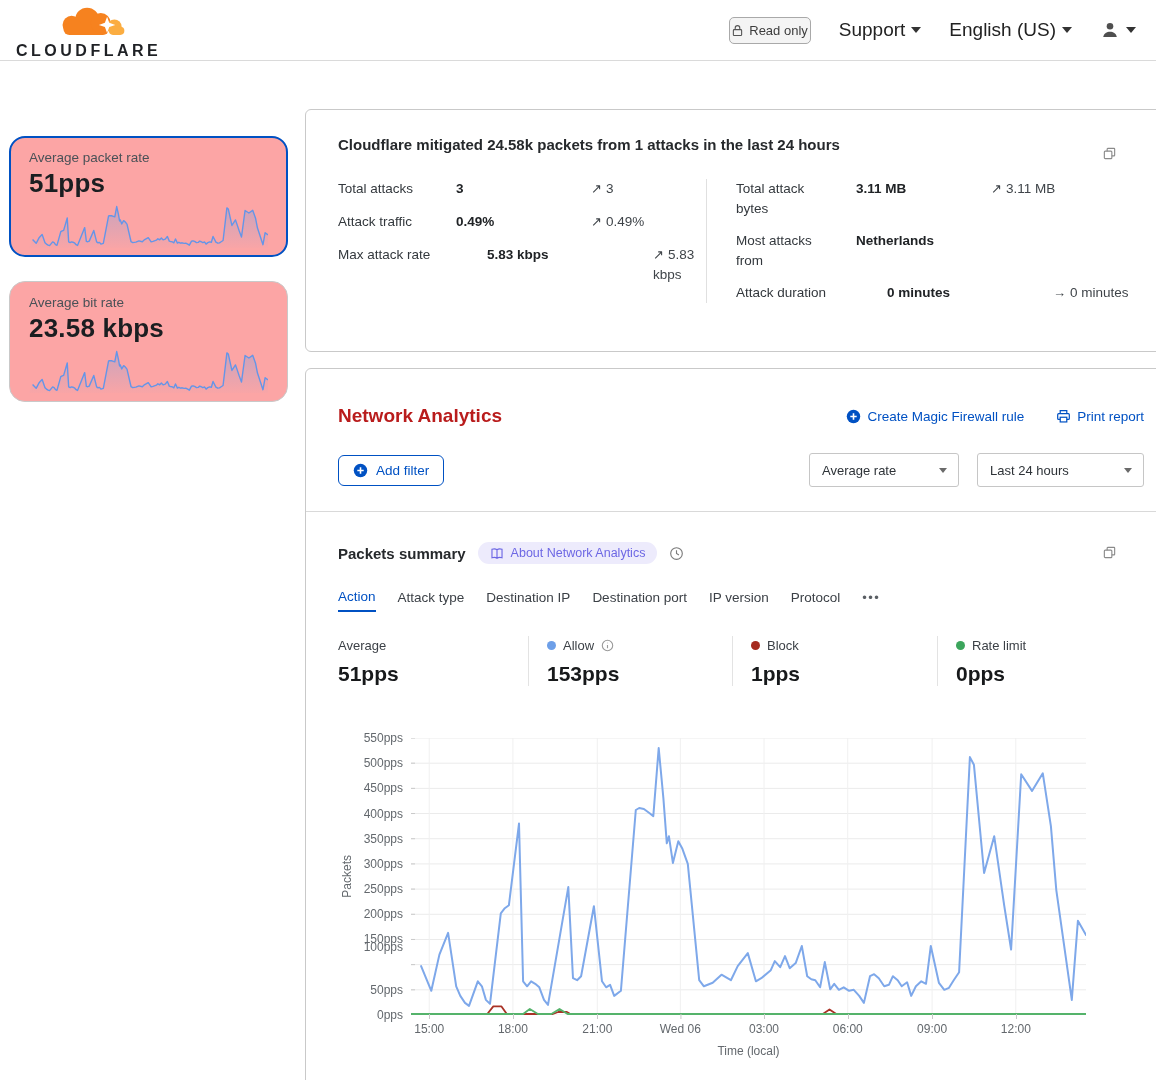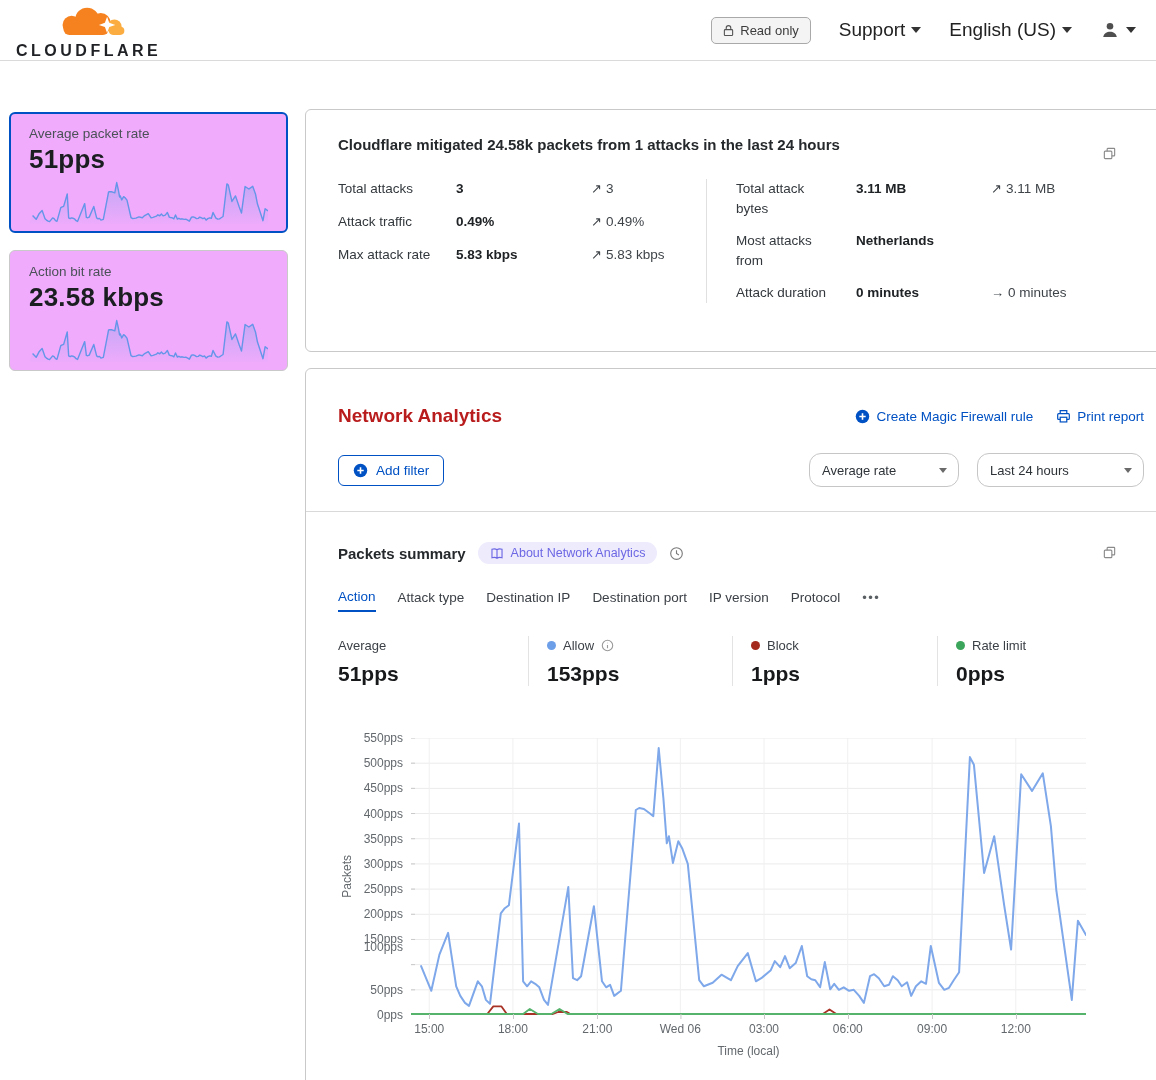--- a/index.html
+++ b/index.html
@@ -7,70 +7,70 @@
     font-family:"Liberation Sans", sans-serif; color:#2b2f33; }
 
   
   .topbar { height:61px; border-bottom:1px solid #dadada; display:flex;
     align-items:center; justify-content:space-between; padding:0 20px 0 16px; }
   .logo { display:flex; flex-direction:column; align-items:flex-start; margin-top:4px;}
   .logo svg { margin-left:36px; display:block; }
   .logo-text { font-size:16px; font-weight:bold; letter-spacing:3.5px; color:#1f2125; margin-top:-2px;text-align:center;}
   .top-right { display:flex; align-items:center; gap:28px; }
   .readonly-badge { display:flex; align-items:center; gap:6px; background:#f4f4f4;
-    border:1px solid #a9a9a9; border-radius:5px; padding:5px 11px; font-size:13px; color:#3c3c3c; cursor:default;}
+    border:1px solid #a9a9a9; border-radius:5px; padding:5px 2px; font-size:13px; color:#3c3c3c; cursor:default;}
   .menu-item { display:flex; align-items:center; gap:6px; font-size:19px; color:#222; }
   .caret { width:0; height:0; border-left:5px solid transparent; border-right:5px solid transparent;
     border-top:6px solid #333; display:inline-block; }
 
   
   .content { display:flex; align-items:flex-start; }
   .side-col { width:279px; margin:51px 0 0 9px; flex:none; }
   .main-col { margin:48px 0 0 17px; flex:none; width:870px; }
 
   
-  .metric-card { background:#f0abfc; border:1px solid #c9c9c9; border-radius:6px;
-    padding:13px 19px 8px; margin-bottom:17px; height:121px; cursor:pointer; }
+  .metric-card { background:#fca5a5; border:1px solid #c9c9c9; border-radius:16px;
+    padding:13px 19px 8px; margin-bottom:17px; height:121px; cursor:pointer;margin-top:24px; }
   .metric-card.selected { border:2px solid #0051c3; padding:12px 18px 7px; }
   .metric-title { font-size:13.5px; color:#4a5157; }
   .metric-value { font-size:26px; font-weight:600; color:#1b1e21; margin-top:3px; letter-spacing:.2px;}
   .spark { width:100%; height:46px; margin-top:4px; display:block; }
 
   
   .card { background:#fff; border:1px solid #c9c9c9; border-radius:6px; width:870px; }
 
   
   .attack-card { padding:26px 32px 24px; position:relative; margin-bottom:16px; min-height:243px;}
   .attack-title { font-size:15px; font-weight:bold; color:#26292c; }
   .corner-icon { position:absolute; top:36px; left:796px; cursor:pointer; }
   .attack-grid { display:flex; margin-top:26px; }
   .attack-col-left { width:368px; flex:none; }
   .attack-divider { width:1px; background:#e0e0e0; align-self:stretch; flex:none;}
   .attack-col-right { flex:1; padding-left:29px; }
   .stat-row { display:flex; margin-bottom:13px; font-size:13.5px; line-height:1.45;}
-  .stat-row:last-child { margin-bottom:0; }
+  .stat-row:last-child { margin-bottom:0;gap:31px; }
   .attack-col-left .stat-label { width:118px; flex:none; color:#33383d;}
   .attack-col-left .stat-value { width:135px; flex:none; font-weight:bold; color:#202326;}
   .attack-col-right .stat-label { width:104px; flex:none; color:#33383d; margin-right:16px;}
   .attack-col-right .stat-value { width:135px; flex:none; font-weight:bold; color:#202326;}
   .stat-trend { color:#3f4449; }
   .stat-trend .arrow { margin-right:4px; font-size:13px; }
 
   
   .na-card { padding:0; }
   .na-head { padding:36px 32px 24px; }
   .na-title-row { display:flex; align-items:center; justify-content:space-between; width:806px;}
   .na-title { font-size:19px; font-weight:600; color:#b91c1c; }
-  .na-links { display:flex; align-items:center; gap:23px; }
+  .na-links { display:flex; align-items:center; gap:32px; }
   .na-link { display:flex; align-items:center; gap:6px; color:#0051c3; font-size:13.5px; cursor:pointer;}
   .na-controls { display:flex; align-items:center; justify-content:space-between; margin-top:26px; width:806px;}
   .btn-outline-blue { display:flex; align-items:center; gap:8px; border:1px solid #0051c3;
     border-radius:6px; padding:7px 14px; color:#0051c3; font-size:13.5px; background:#fff; cursor:pointer;}
   .selects { display:flex; gap:18px; }
-  .select { position:relative; border:1px solid #c6c6c6; border-radius:12px; height:34px;
+  .select { position:relative; border:1px solid #c6c6c6; border-radius:3px; height:34px;
     display:flex; align-items:center; padding:0 30px 0 12px; font-size:13px; color:#2e3338;
     background:#fff; cursor:pointer; }
   .select .caret { border-top-color:#6a6a6a; border-left-width:4.5px; border-right-width:4.5px;
     border-top-width:5.5px; position:absolute; right:11px; top:14px; }
   .select-rate { width:150px; }
   .select-time { width:167px; }
   .na-divider { border-top:1px solid #d9d9d9; }
 
   
   .ps-section { padding:30px 32px 40px; position:relative; }
@@ -171,21 +171,21 @@
             <linearGradient id="sparkgrad0" x1="0" y1="0" x2="0" y2="1">
               <stop offset="0%" stop-color="#6d9fe8" stop-opacity="0.35"></stop>
               <stop offset="100%" stop-color="#6d9fe8" stop-opacity="0.02"></stop>
             </linearGradient>
           </defs>
           <path d="M0,45 L1.50,36.59 L3.00,40.33 L4.20,34.84 L5.50,31.55 L6.70,39.65 L7.30,41.10 L8.00,42.17 L8.60,42.63 L9.90,38.88 L10.50,39.65 L11.10,41.71 L11.70,42.32 L13.30,28.57 L13.90,27.81 L14.50,27.35 L16.00,14.98 L16.60,38.88 L17.20,39.65 L17.80,38.88 L18.40,39.27 L19.00,39.80 L19.70,41.71 L20.30,42.47 L23.30,24.60 L24.00,38.43 L24.60,38.73 L25.20,38.12 L27.10,27.51 L28.30,38.88 L28.90,39.80 L29.50,39.42 L30.10,41.10 L31.10,40.33 L33.30,12.92 L33.80,12.61 L34.50,12.77 L35.30,13.38 L35.90,13.84 L36.70,3.53 L37.40,11.16 L37.90,17.96 L38.20,16.89 L38.80,20.94 L39.60,17.65 L40.20,18.80 L41.00,21.09 L42.70,38.73 L43.40,39.65 L44.70,39.11 L46.00,37.89 L47.40,38.73 L48.40,36.59 L49.90,34.61 L51.10,38.88 L51.90,38.43 L53.30,37.20 L53.90,35.83 L54.70,36.75 L55.40,35.07 L56.10,36.90 L57.00,36.13 L57.90,33.54 L58.70,38.12 L59.30,38.58 L59.90,38.73 L60.60,39.80 L61.30,35.98 L62.10,40.11 L62.70,39.27 L63.40,40.18 L64.10,39.80 L64.90,40.33 L65.60,40.18 L66.40,41.10 L67.10,42.17 L68.00,38.12 L68.60,37.81 L69.30,38.43 L70.10,39.65 L70.80,39.42 L71.40,38.12 L72.10,38.73 L72.70,39.65 L73.50,39.04 L74.10,41.10 L74.80,39.65 L75.60,38.88 L76.30,39.27 L77.00,33.54 L78.20,39.11 L79.00,40.18 L79.70,39.88 L80.40,38.73 L81.20,37.51 L82.80,4.90 L83.40,6.05 L84.90,22.47 L86.40,16.89 L87.90,27.51 L88.90,34.07 L90.40,7.50 L92.00,10.02 L93.60,7.35 L94.80,15.36 L95.60,25.06 L97.90,41.71 L98.80,29.72 L100.00,31.86 L100,45 Z" fill="url(#sparkgrad0)" stroke="none"></path>
           <polyline points="1.50,36.59 3.00,40.33 4.20,34.84 5.50,31.55 6.70,39.65 7.30,41.10 8.00,42.17 8.60,42.63 9.90,38.88 10.50,39.65 11.10,41.71 11.70,42.32 13.30,28.57 13.90,27.81 14.50,27.35 16.00,14.98 16.60,38.88 17.20,39.65 17.80,38.88 18.40,39.27 19.00,39.80 19.70,41.71 20.30,42.47 23.30,24.60 24.00,38.43 24.60,38.73 25.20,38.12 27.10,27.51 28.30,38.88 28.90,39.80 29.50,39.42 30.10,41.10 31.10,40.33 33.30,12.92 33.80,12.61 34.50,12.77 35.30,13.38 35.90,13.84 36.70,3.53 37.40,11.16 37.90,17.96 38.20,16.89 38.80,20.94 39.60,17.65 40.20,18.80 41.00,21.09 42.70,38.73 43.40,39.65 44.70,39.11 46.00,37.89 47.40,38.73 48.40,36.59 49.90,34.61 51.10,38.88 51.90,38.43 53.30,37.20 53.90,35.83 54.70,36.75 55.40,35.07 56.10,36.90 57.00,36.13 57.90,33.54 58.70,38.12 59.30,38.58 59.90,38.73 60.60,39.80 61.30,35.98 62.10,40.11 62.70,39.27 63.40,40.18 64.10,39.80 64.90,40.33 65.60,40.18 66.40,41.10 67.10,42.17 68.00,38.12 68.60,37.81 69.30,38.43 70.10,39.65 70.80,39.42 71.40,38.12 72.10,38.73 72.70,39.65 73.50,39.04 74.10,41.10 74.80,39.65 75.60,38.88 76.30,39.27 77.00,33.54 78.20,39.11 79.00,40.18 79.70,39.88 80.40,38.73 81.20,37.51 82.80,4.90 83.40,6.05 84.90,22.47 86.40,16.89 87.90,27.51 88.90,34.07 90.40,7.50 92.00,10.02 93.60,7.35 94.80,15.36 95.60,25.06 97.90,41.71 98.80,29.72 100.00,31.86" fill="none" stroke="#6495e8" stroke-width="1.4" stroke-linejoin="round" vector-effect="non-scaling-stroke"></polyline>
         </svg>
     </div>
     <div class="metric-card">
-      <div class="metric-title">Action bit rate</div>
+      <div class="metric-title">Average bit rate</div>
       <div class="metric-value">23.58 kbps</div>
       <svg class="spark" viewBox="0 0 100 46" preserveAspectRatio="none">
           <defs>
             <linearGradient id="sparkgrad1" x1="0" y1="0" x2="0" y2="1">
               <stop offset="0%" stop-color="#6d9fe8" stop-opacity="0.35"></stop>
               <stop offset="100%" stop-color="#6d9fe8" stop-opacity="0.02"></stop>
             </linearGradient>
           </defs>
           <path d="M0,45 L1.50,36.59 L3.00,40.33 L4.20,34.84 L5.50,31.55 L6.70,39.65 L7.30,41.10 L8.00,42.17 L8.60,42.63 L9.90,38.88 L10.50,39.65 L11.10,41.71 L11.70,42.32 L13.30,28.57 L13.90,27.81 L14.50,27.35 L16.00,14.98 L16.60,38.88 L17.20,39.65 L17.80,38.88 L18.40,39.27 L19.00,39.80 L19.70,41.71 L20.30,42.47 L23.30,24.60 L24.00,38.43 L24.60,38.73 L25.20,38.12 L27.10,27.51 L28.30,38.88 L28.90,39.80 L29.50,39.42 L30.10,41.10 L31.10,40.33 L33.30,12.92 L33.80,12.61 L34.50,12.77 L35.30,13.38 L35.90,13.84 L36.70,3.53 L37.40,11.16 L37.90,17.96 L38.20,16.89 L38.80,20.94 L39.60,17.65 L40.20,18.80 L41.00,21.09 L42.70,38.73 L43.40,39.65 L44.70,39.11 L46.00,37.89 L47.40,38.73 L48.40,36.59 L49.90,34.61 L51.10,38.88 L51.90,38.43 L53.30,37.20 L53.90,35.83 L54.70,36.75 L55.40,35.07 L56.10,36.90 L57.00,36.13 L57.90,33.54 L58.70,38.12 L59.30,38.58 L59.90,38.73 L60.60,39.80 L61.30,35.98 L62.10,40.11 L62.70,39.27 L63.40,40.18 L64.10,39.80 L64.90,40.33 L65.60,40.18 L66.40,41.10 L67.10,42.17 L68.00,38.12 L68.60,37.81 L69.30,38.43 L70.10,39.65 L70.80,39.42 L71.40,38.12 L72.10,38.73 L72.70,39.65 L73.50,39.04 L74.10,41.10 L74.80,39.65 L75.60,38.88 L76.30,39.27 L77.00,33.54 L78.20,39.11 L79.00,40.18 L79.70,39.88 L80.40,38.73 L81.20,37.51 L82.80,4.90 L83.40,6.05 L84.90,22.47 L86.40,16.89 L87.90,27.51 L88.90,34.07 L90.40,7.50 L92.00,10.02 L93.60,7.35 L94.80,15.36 L95.60,25.06 L97.90,41.71 L98.80,29.72 L100.00,31.86 L100,45 Z" fill="url(#sparkgrad1)" stroke="none"></path>
           <polyline points="1.50,36.59 3.00,40.33 4.20,34.84 5.50,31.55 6.70,39.65 7.30,41.10 8.00,42.17 8.60,42.63 9.90,38.88 10.50,39.65 11.10,41.71 11.70,42.32 13.30,28.57 13.90,27.81 14.50,27.35 16.00,14.98 16.60,38.88 17.20,39.65 17.80,38.88 18.40,39.27 19.00,39.80 19.70,41.71 20.30,42.47 23.30,24.60 24.00,38.43 24.60,38.73 25.20,38.12 27.10,27.51 28.30,38.88 28.90,39.80 29.50,39.42 30.10,41.10 31.10,40.33 33.30,12.92 33.80,12.61 34.50,12.77 35.30,13.38 35.90,13.84 36.70,3.53 37.40,11.16 37.90,17.96 38.20,16.89 38.80,20.94 39.60,17.65 40.20,18.80 41.00,21.09 42.70,38.73 43.40,39.65 44.70,39.11 46.00,37.89 47.40,38.73 48.40,36.59 49.90,34.61 51.10,38.88 51.90,38.43 53.30,37.20 53.90,35.83 54.70,36.75 55.40,35.07 56.10,36.90 57.00,36.13 57.90,33.54 58.70,38.12 59.30,38.58 59.90,38.73 60.60,39.80 61.30,35.98 62.10,40.11 62.70,39.27 63.40,40.18 64.10,39.80 64.90,40.33 65.60,40.18 66.40,41.10 67.10,42.17 68.00,38.12 68.60,37.81 69.30,38.43 70.10,39.65 70.80,39.42 71.40,38.12 72.10,38.73 72.70,39.65 73.50,39.04 74.10,41.10 74.80,39.65 75.60,38.88 76.30,39.27 77.00,33.54 78.20,39.11 79.00,40.18 79.70,39.88 80.40,38.73 81.20,37.51 82.80,4.90 83.40,6.05 84.90,22.47 86.40,16.89 87.90,27.51 88.90,34.07 90.40,7.50 92.00,10.02 93.60,7.35 94.80,15.36 95.60,25.06 97.90,41.71 98.80,29.72 100.00,31.86" fill="none" stroke="#6495e8" stroke-width="1.4" stroke-linejoin="round" vector-effect="non-scaling-stroke"></polyline>

